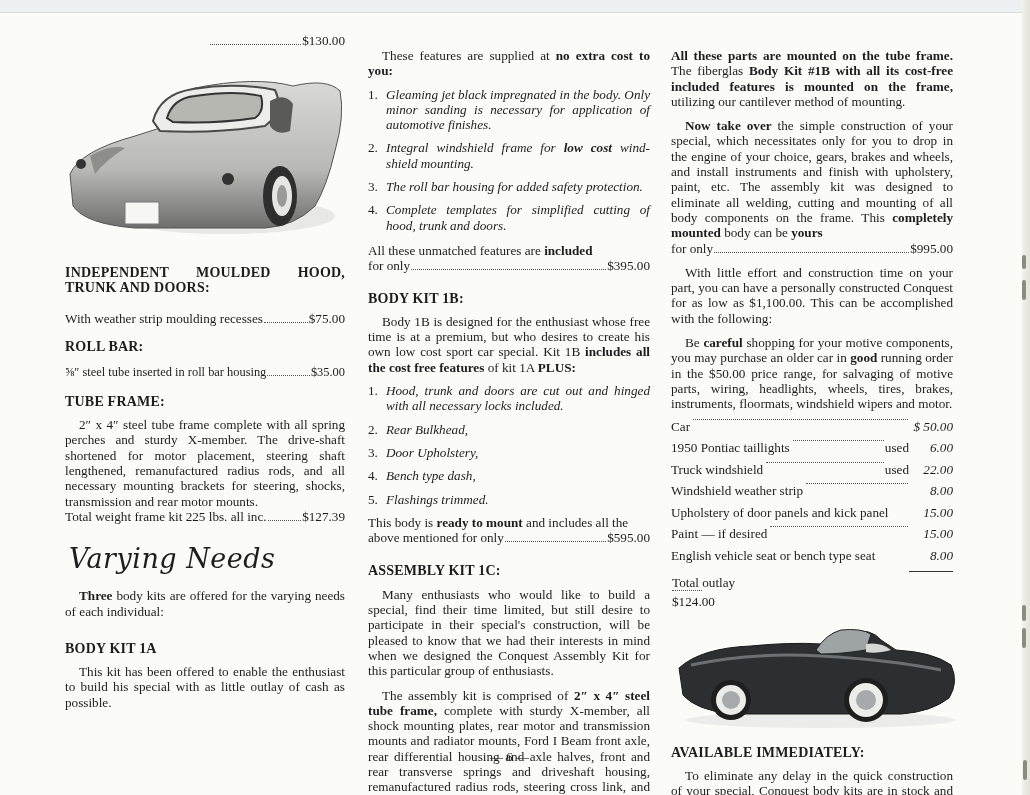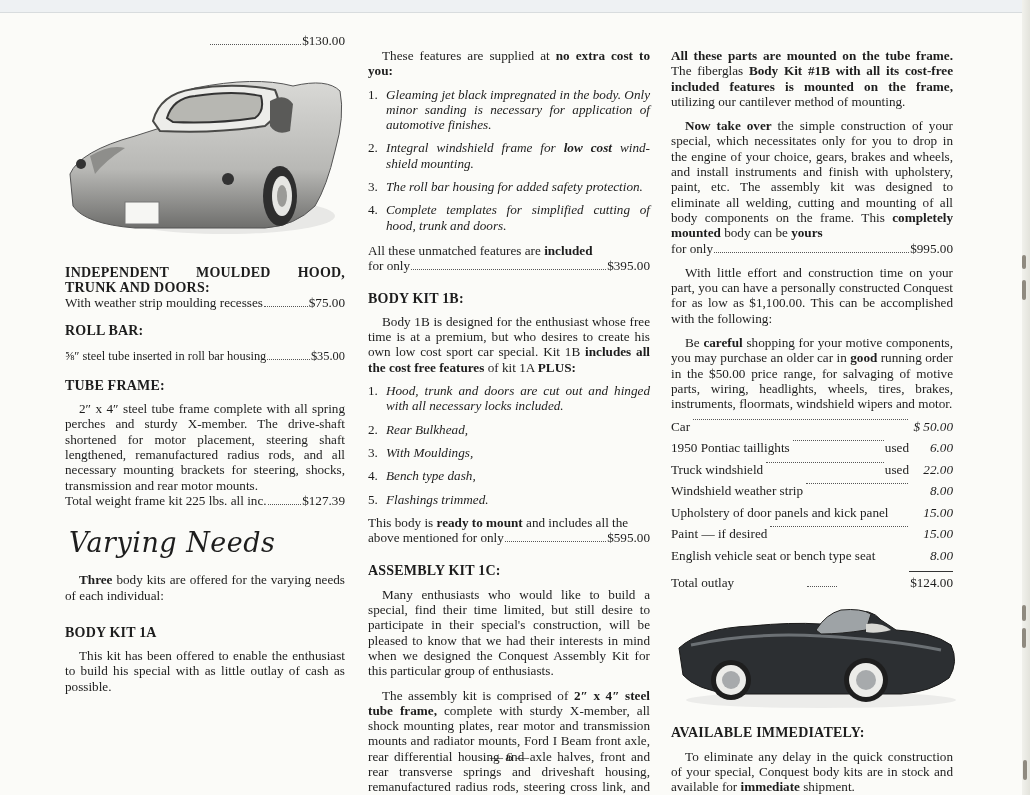--- a/index.html
+++ b/index.html
@@ -45,21 +45,21 @@
     font-size: 27px; line-height: 30px; letter-spacing: 0.5px;
     margin: 0;
   }
   .parts { margin-top: 7px; }
   .parts .row { display: flex; align-items: flex-start; height: 21.5px; }
   .parts .row .lbl { white-space: nowrap; }
   .parts .row .dots { flex: 1; border-bottom: 1px dotted #555; margin: 0 1px 3px 3px; min-width: 6px; }
   .parts .row .note { white-space: nowrap; }
   .parts .row .amt { width: 44px; text-align: right; white-space: nowrap; font-style: italic; }
   .rule { margin-left: auto; width: 44px; border-top: 1px solid #333; margin-top: 2px; }
-  .total { display: flex; justify-content: space-between; align-items: baseline; margin-top: 3px; }
+  .total { display: flex; justify-content: center; align-items: baseline; margin-top: 3px; flex-direction: column; }
   .total .dots { width: 30px; border-bottom: 1px dotted #555; margin: 0 1px 3px 1px; }
   .pnum { position: absolute; top: 749px; left: 490px; font-size: 13px; }
 </style>
 </head>
 <body>
 
 <div class="page"></div>
 <div class="edge"></div>
 <div class="staple" style="left:1022px; top:255px; height:14px;"></div>
 <div class="staple" style="left:1022px; top:280px; height:20px;"></div>
@@ -92,21 +92,21 @@
       <circle cx="16" cy="108" r="5" fill="#333"></circle>
       <circle cx="163" cy="123" r="6" fill="#333"></circle>
       <rect x="60" y="146" width="34" height="22" fill="#f6f6f3" stroke="#777"></rect>
       <ellipse cx="215" cy="140" rx="17" ry="30" fill="#2e2e2e"></ellipse>
       <ellipse cx="217" cy="140" rx="10" ry="20" fill="#e6e6e3"></ellipse>
       <ellipse cx="217" cy="140" rx="5" ry="11" fill="#9a9a97"></ellipse>
     </svg>
   </div>
 
   <p class="h" style="margin-top:4px; line-height:15px;">INDEPENDENT MOULDED HOOD, TRUNK AND DOORS:</p>
-  <div class="pricerow" style="margin-top:0;align-items:flex-end;">
+  <div class="pricerow" style="margin-top:16px;align-items:flex-end;">
     <span class="lbl">With weather strip moulding recesses</span>
     <span class="dots"></span>
     <span class="amt">$75.00</span>
   </div>
 
   <p class="h" style="margin-top:13px;">ROLL BAR:</p>
   <div class="pricerow" style="margin-top:10px; font-size:12.4px;">
     <span class="lbl">⅝″ steel tube inserted in roll bar housing</span>
     <span class="dots"></span>
     <span class="amt">$35.00</span>
@@ -163,21 +163,21 @@
     <li>
         <span class="n">1.</span>
         <span class="t">Hood, trunk and doors are cut out and hinged with all necessary locks included.</span>
       </li>
     <li>
         <span class="n">2.</span>
         <span class="t">Rear Bulkhead,</span>
       </li>
     <li>
         <span class="n">3.</span>
-        <span class="t">With Mouldings,</span>
+        <span class="t">Door Upholstery,</span>
       </li>
     <li>
         <span class="n">4.</span>
         <span class="t">Bench type dash,</span>
       </li>
     <li>
         <span class="n">5.</span>
         <span class="t">Flashings trimmed.</span>
       </li>
   </ol>

